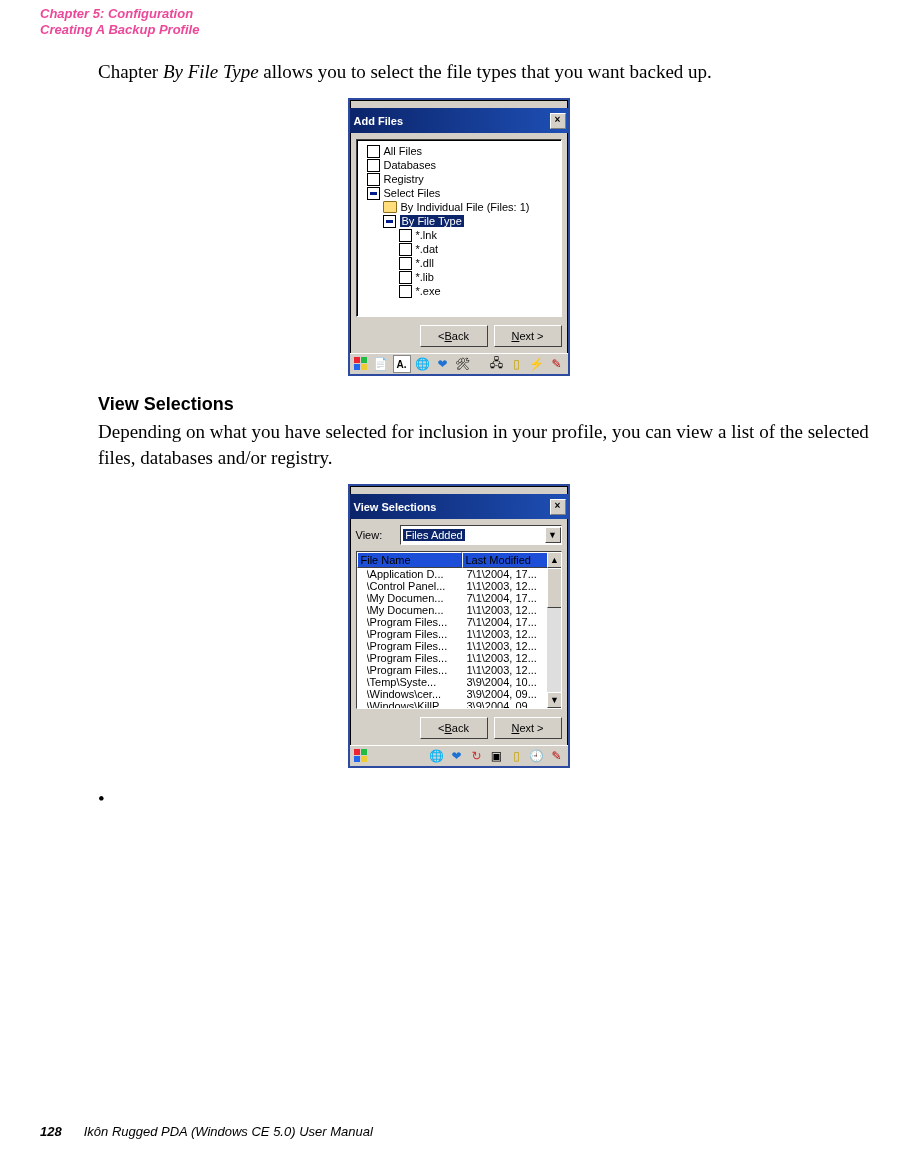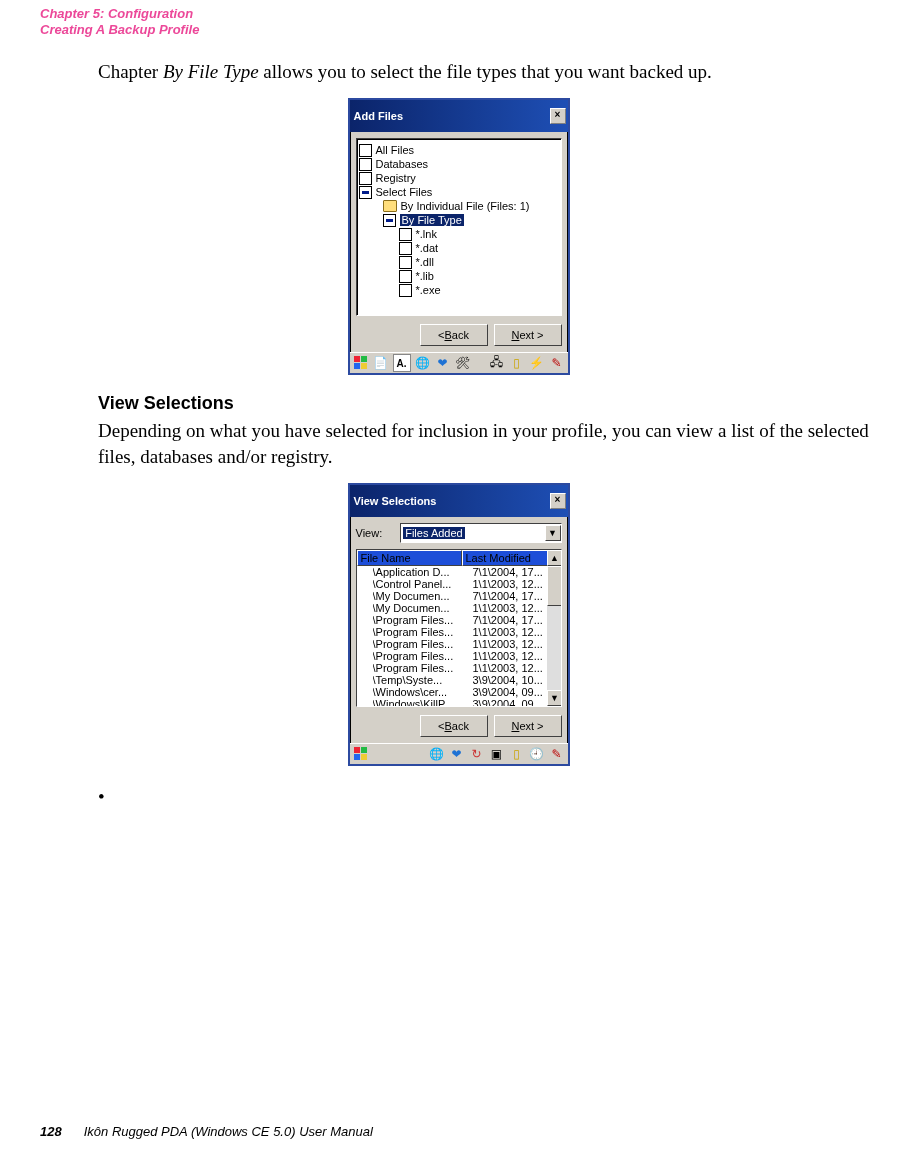--- a/index.html
+++ b/index.html
@@ -62,28 +62,29 @@
   
   .ce-window {
     width: 218px;
     border: 2px solid #2c4aa0;
     background: #d4d0c8;
     font-family: Tahoma, Arial, sans-serif;
     font-size: 11px;
     box-shadow: 0 0 0 1px #000 inset;
   }
   .ce-titlebar {
-    height: 32px;
+    height: 25px;
     background: linear-gradient(to right, #0b246a 0%, #1e4fb5 100%);
     color: #fff;
     display: flex;
     align-items: center;
     justify-content: space-between;
     padding: 0 2px 0 4px;
     font-weight: bold;
+    margin-top: 8px;
   }
   .ce-titlebar .title { font-size: 11px; white-space: nowrap; }
   .ce-closebtn {
     width: 14px; height: 14px;
     background: #d4d0c8;
     border: 1px solid #808080;
     border-top-color: #fff; border-left-color: #fff;
     font-size: 10px; line-height: 11px; text-align: center;
     color: #000;
   }
@@ -94,21 +95,21 @@
     background: #fff;
     border: 1px solid #808080;
     border-top-color: #404040; border-left-color: #404040;
     border-right-color: #fff; border-bottom-color: #fff;
     box-shadow: inset 1px 1px 0 #000;
     height: 168px;
     padding: 4px 2px;
     overflow: hidden;
   }
   .tree-row { display: flex; align-items: center; height: 14px; white-space: nowrap; }
-  .tree-indent1 { }
+  .tree-indent1 { padding-left: 8px; }
   .tree-indent2 { padding-left: 24px; text-align: right; }
   .tree-indent3 { padding-left: 40px; }
   .cb {
     width: 11px; height: 11px;
     border: 1px solid #000;
     background: #fff;
     margin-right: 4px;
     display: inline-flex; align-items: center; justify-content: center;
   }
   .cb.partial::after {
@@ -177,21 +178,21 @@
   }
   .ce-list-header {
     display:flex; height:16px;
   }
   .ce-list-header .col {
     background:#1d4ed8;
     border:1px solid #404040; border-top-color:#fff; border-left-color:#fff;
     font-size:11px; padding-left:3px; display:flex; align-items:center;
   }
   .ce-list-rows { font-size:11px; }
-  .ce-list-row { display:flex; height:12px; padding-left:16px; white-space:nowrap; }
+  .ce-list-row { display:flex; height:12px; padding-left:10px; white-space:nowrap; }
   .col-fn { width: 100px; overflow:hidden; }
   .col-lm { flex:1; overflow:hidden; }
   .ce-scroll {
     position:absolute; right:0; top:0; bottom:0; width:14px;
     background:#dedede;
     display:flex; flex-direction:column; justify-content:space-between;
   }
   .ce-scroll .sbtn {
     width:14px; height:14px; background:#d4d0c8;
     border:1px solid #404040; border-top-color:#fff; border-left-color:#fff;

